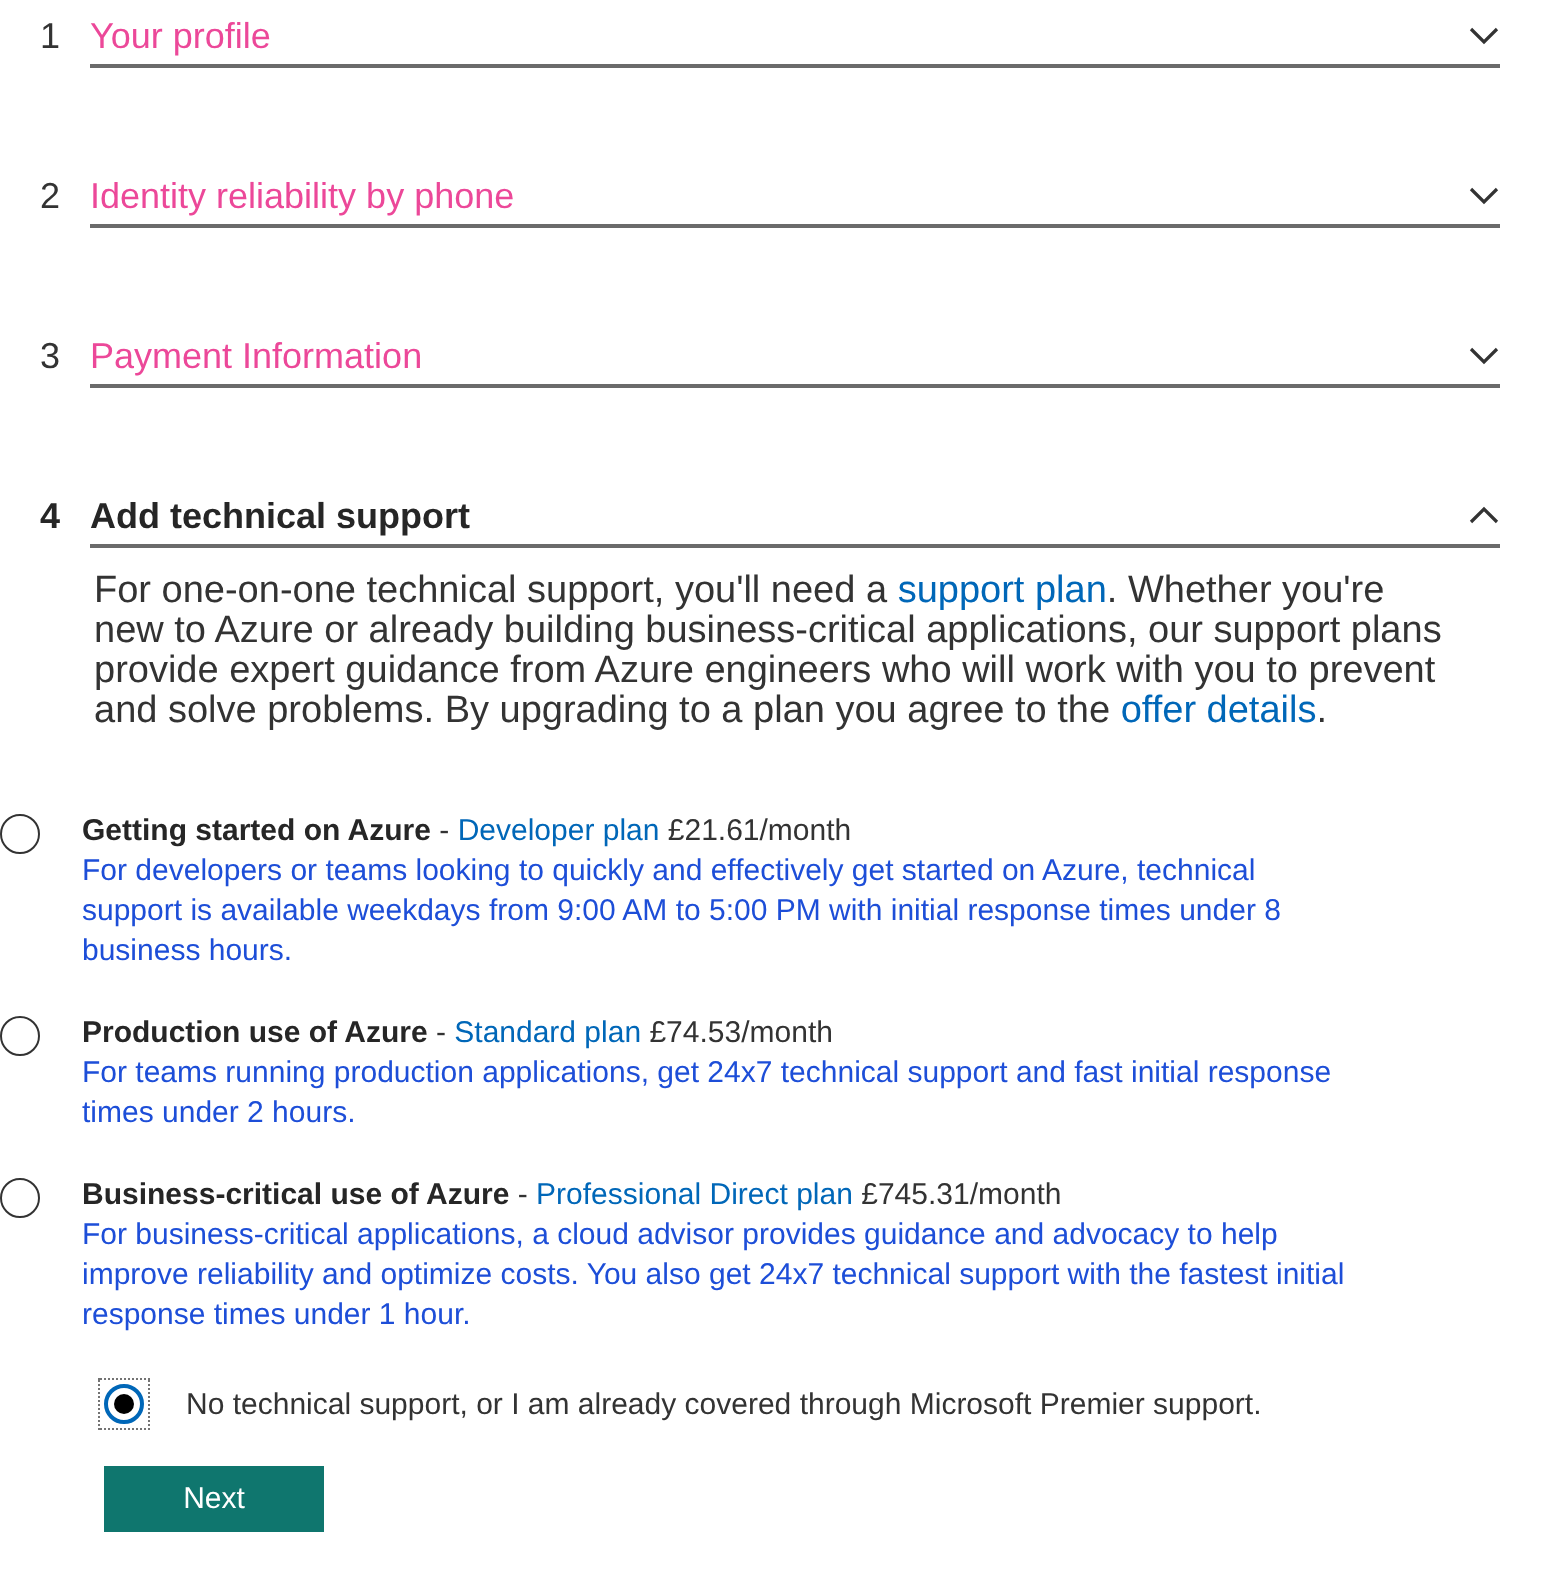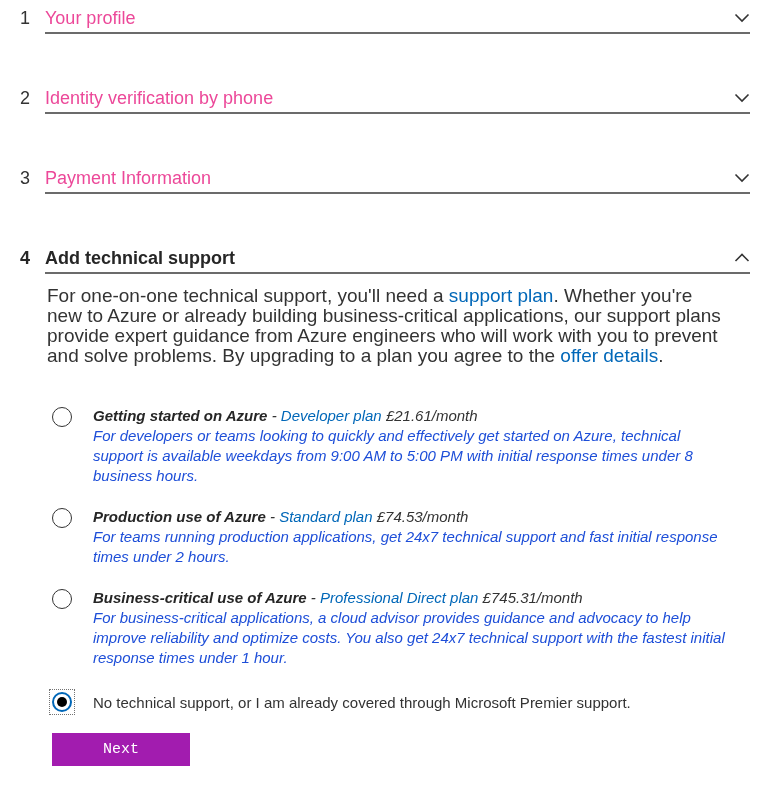--- a/index.html
+++ b/index.html
@@ -57,23 +57,21 @@
     color: #0067b8;
     text-decoration: none;
     cursor: pointer;
   }
 
   
   .plans { margin-top: 40px; }
   .plan-option {
     display: flex;
     align-items: flex-start;
-    padding-left: 52px;
     margin-bottom: 21px;
-    font-style: italic;
   }
   .plan-text {
     margin-left: 21px;
     max-width: 632px;
     font-size: 15px;
     line-height: 20px;
   }
   .plan-title { font-weight: bold; color: #262626; }
   .plan-sep { color: #333333; }
   .plan-price { color: #333333; }
@@ -122,26 +120,26 @@
   .no-support-label {
     margin-left: 18px;
     font-size: 15px;
     color: #333333;
   }
 
   
   .next-button {
     display: block;
     margin: 18px 0 0 52px;
-    width: 138px;
+    width: 110px;
     height: 33px;
-    background: #a21caf;
+    background: #0f766e;
     border: none;
     color: #ffffff;
-    font-family: Liberation Mono, monospace;
+    font-family: Liberation Sans, sans-serif;
     font-size: 15px;
     text-align: center;
     cursor: pointer;
   }
 </style>
 </head>
 <body>
 
 <div class="page">
 
@@ -154,21 +152,21 @@
             <polyline points="1.5,1.5 8,8 14.5,1.5" fill="none" stroke="#333333" stroke-width="1.6"></polyline>
           </svg>
       </span>
     </div>
     <div class="divider"></div>
   </div>
 
   <div class="section">
     <div class="section-header">
       <span class="section-number">2</span>
-      <span class="section-title">Identity verification by phone</span>
+      <span class="section-title">Identity reliability by phone</span>
       <span class="chevron">
         <svg width="16" height="10" viewBox="0 0 16 10">
             <polyline points="1.5,1.5 8,8 14.5,1.5" fill="none" stroke="#333333" stroke-width="1.6"></polyline>
           </svg>
       </span>
     </div>
     <div class="divider"></div>
   </div>
 
   <div class="section">

